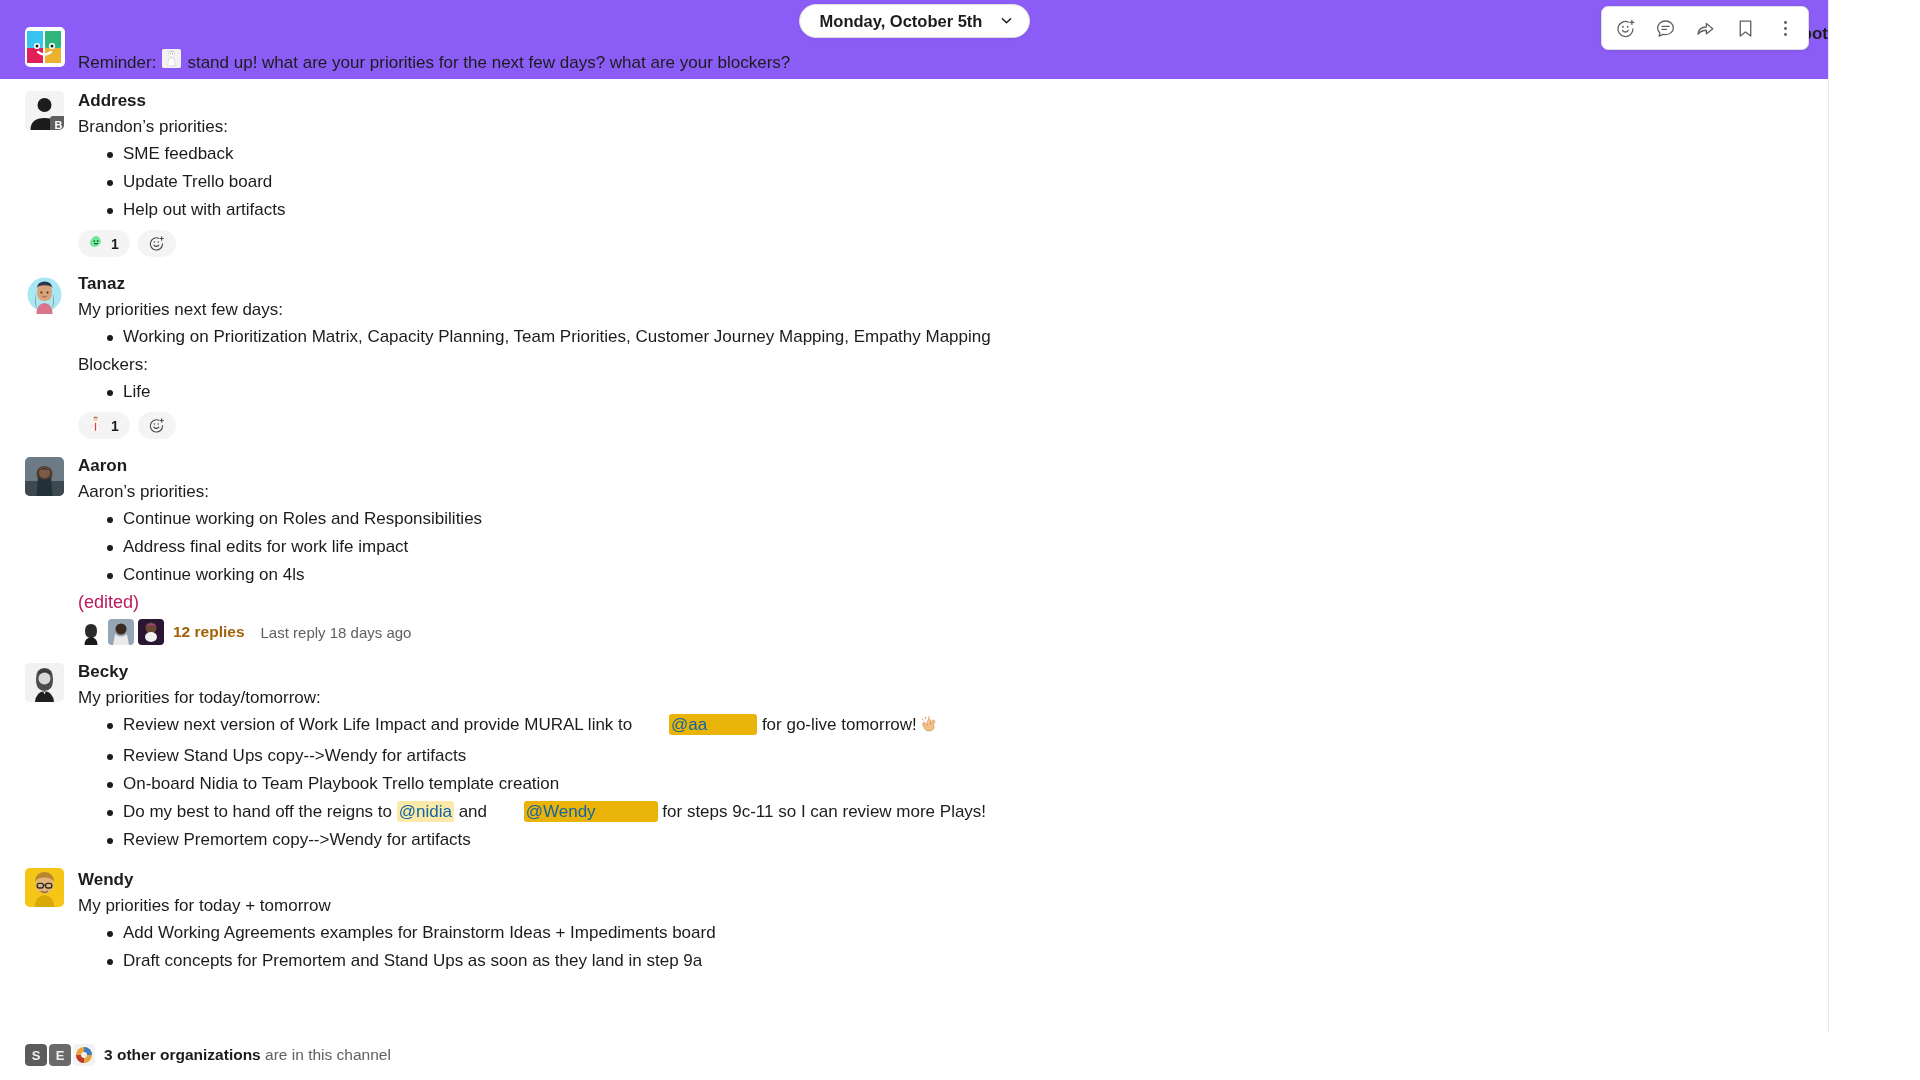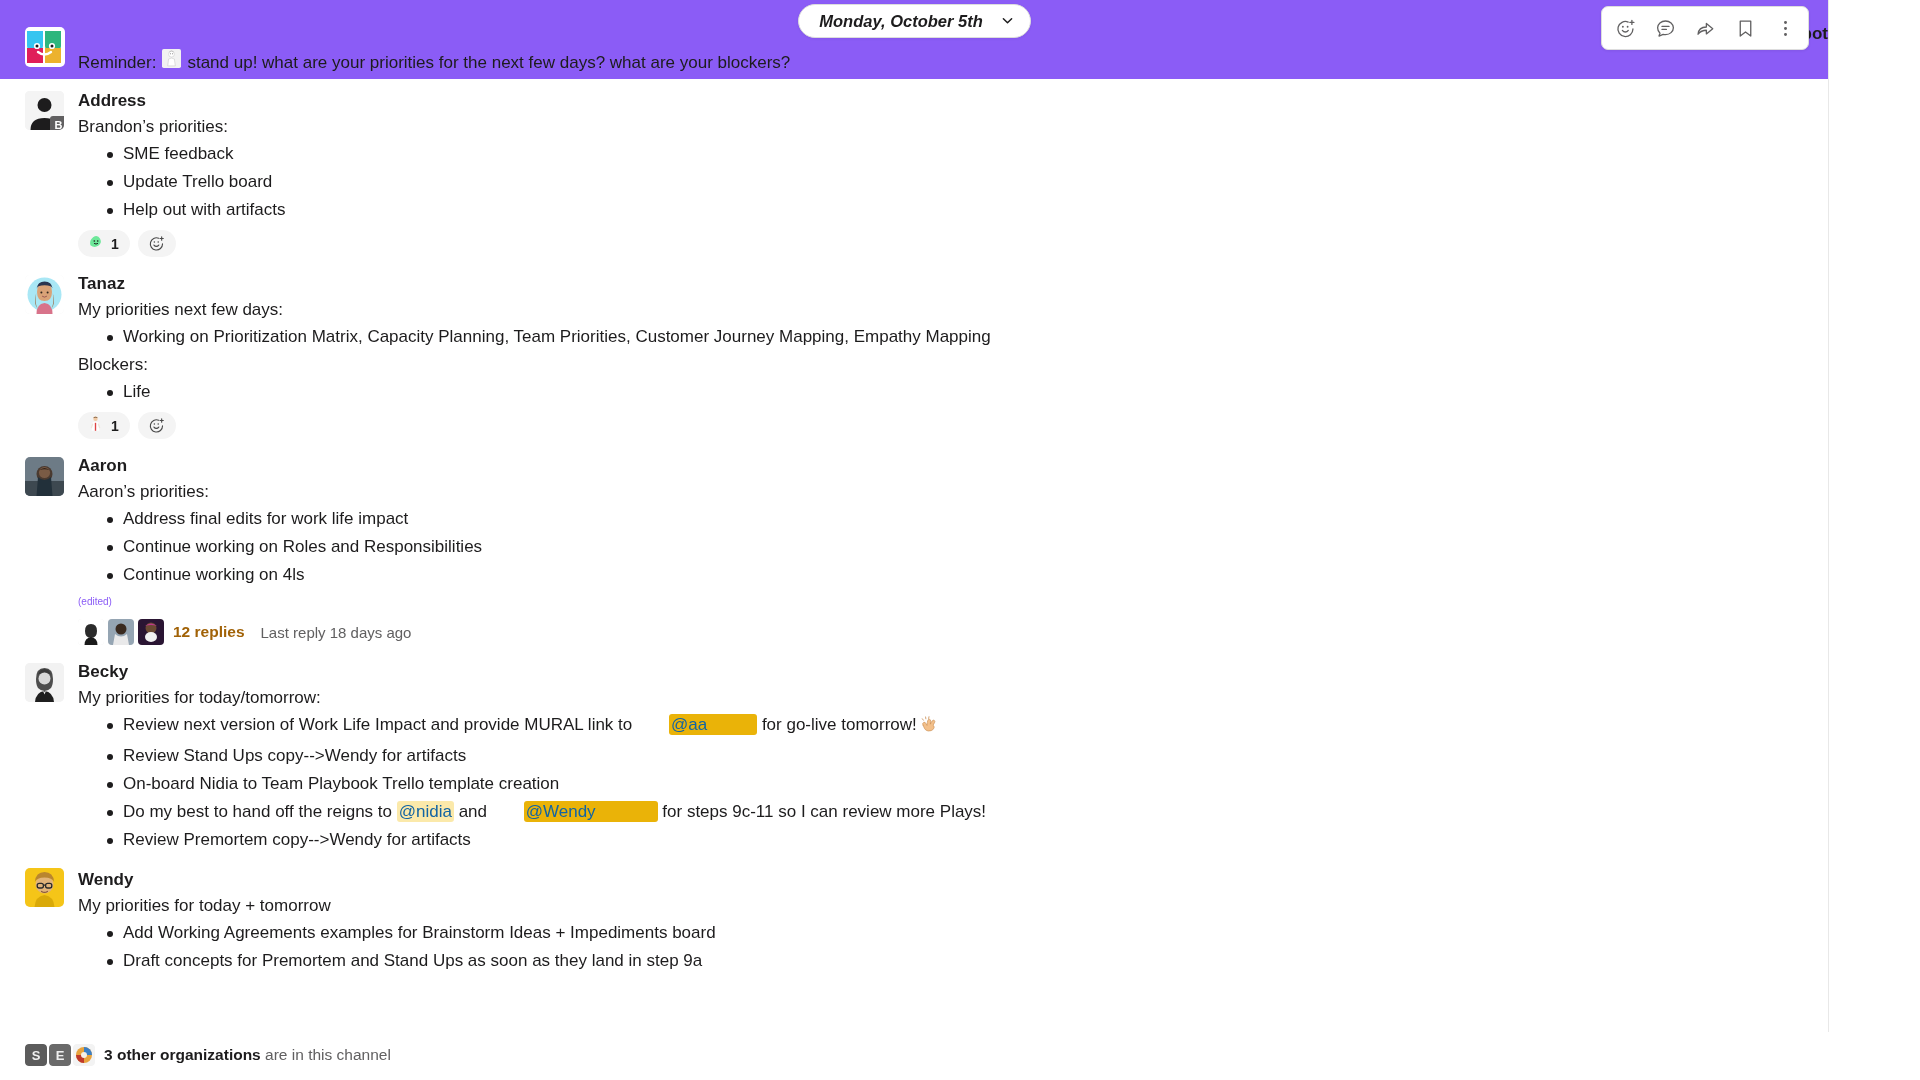--- a/index.html
+++ b/index.html
@@ -59,21 +59,20 @@
     padding: 0 17px 0 20px;
     border: 1px solid #dddddd;
     border-radius: 18px;
     background: #ffffff;
     box-shadow: 0 1px 3px rgba(0,0,0,0.06);
     font-size: 16.5px;
     font-weight: bold;
     color: #1d1c1d;
     cursor: pointer;
     white-space: nowrap;
-    font-style: italic;
   }
   .date-pill .chev {
     width: 11px;
     height: 11px;
     display: inline-block;
     position: relative;
     top: -1px;
   }
   .date-pill .chev svg { display: block; }
 
@@ -193,22 +192,22 @@
     content: "";
     position: absolute;
     left: 29px;
     top: 12px;
     width: 6px;
     height: 6px;
     border-radius: 50%;
     background: #1d1c1d;
   }
   .edited {
-    font-size: 10px;
-    color: #8b5cf6;
+    font-size: 18px;
+    color: #be185d;
     line-height: 22px;
     padding-top: 2px;
   }
 
   
   .mention {
     color: #1264a3;
     border-radius: 3px;
     padding: 1px 2px;
     cursor: pointer;
@@ -516,22 +515,22 @@
           <rect y="24" width="39" height="15" fill="#3d4850"></rect>
           <circle cx="19.5" cy="17" r="8" fill="#4a3a30"></circle>
           <path d="M13 20 q6.5 6 13 0 l1.5 19 h-16z" fill="#22303a"></path>
           <circle cx="19.5" cy="15.5" r="5.6" fill="#7a5b45"></circle>
           <path d="M14 13.4 q5.5 -5 11 0 q-5.5 -2.2 -11 0z" fill="#2e2119"></path>
         </svg>
       </div>
       <div class="author">Aaron</div>
       <div class="body-line">Aaron’s priorities:</div>
       <ul class="bullets">
+        <li>Continue working on Roles and Responsibilities</li>
         <li>Address final edits for work life impact</li>
-        <li>Continue working on Roles and Responsibilities</li>
         <li>Continue working on 4ls</li>
       </ul>
       <div class="edited">(edited)</div>
       <div class="thread-row">
         <div class="thread-avatars">
           <div class="ta">
             <svg width="26" height="26" viewBox="0 0 26 26">
               <rect width="26" height="26" fill="#ffffff"></rect>
               <path d="M13 5 q6 0 6 7 q0 7 -6 7 q-6 0 -6 -7 q0 -7 6 -7z" fill="#2b2b2b"></path>
               <path d="M6.5 26 q0 -7 6.5 -8 q6.5 1 6.5 8z" fill="#1a1a1a"></path>

